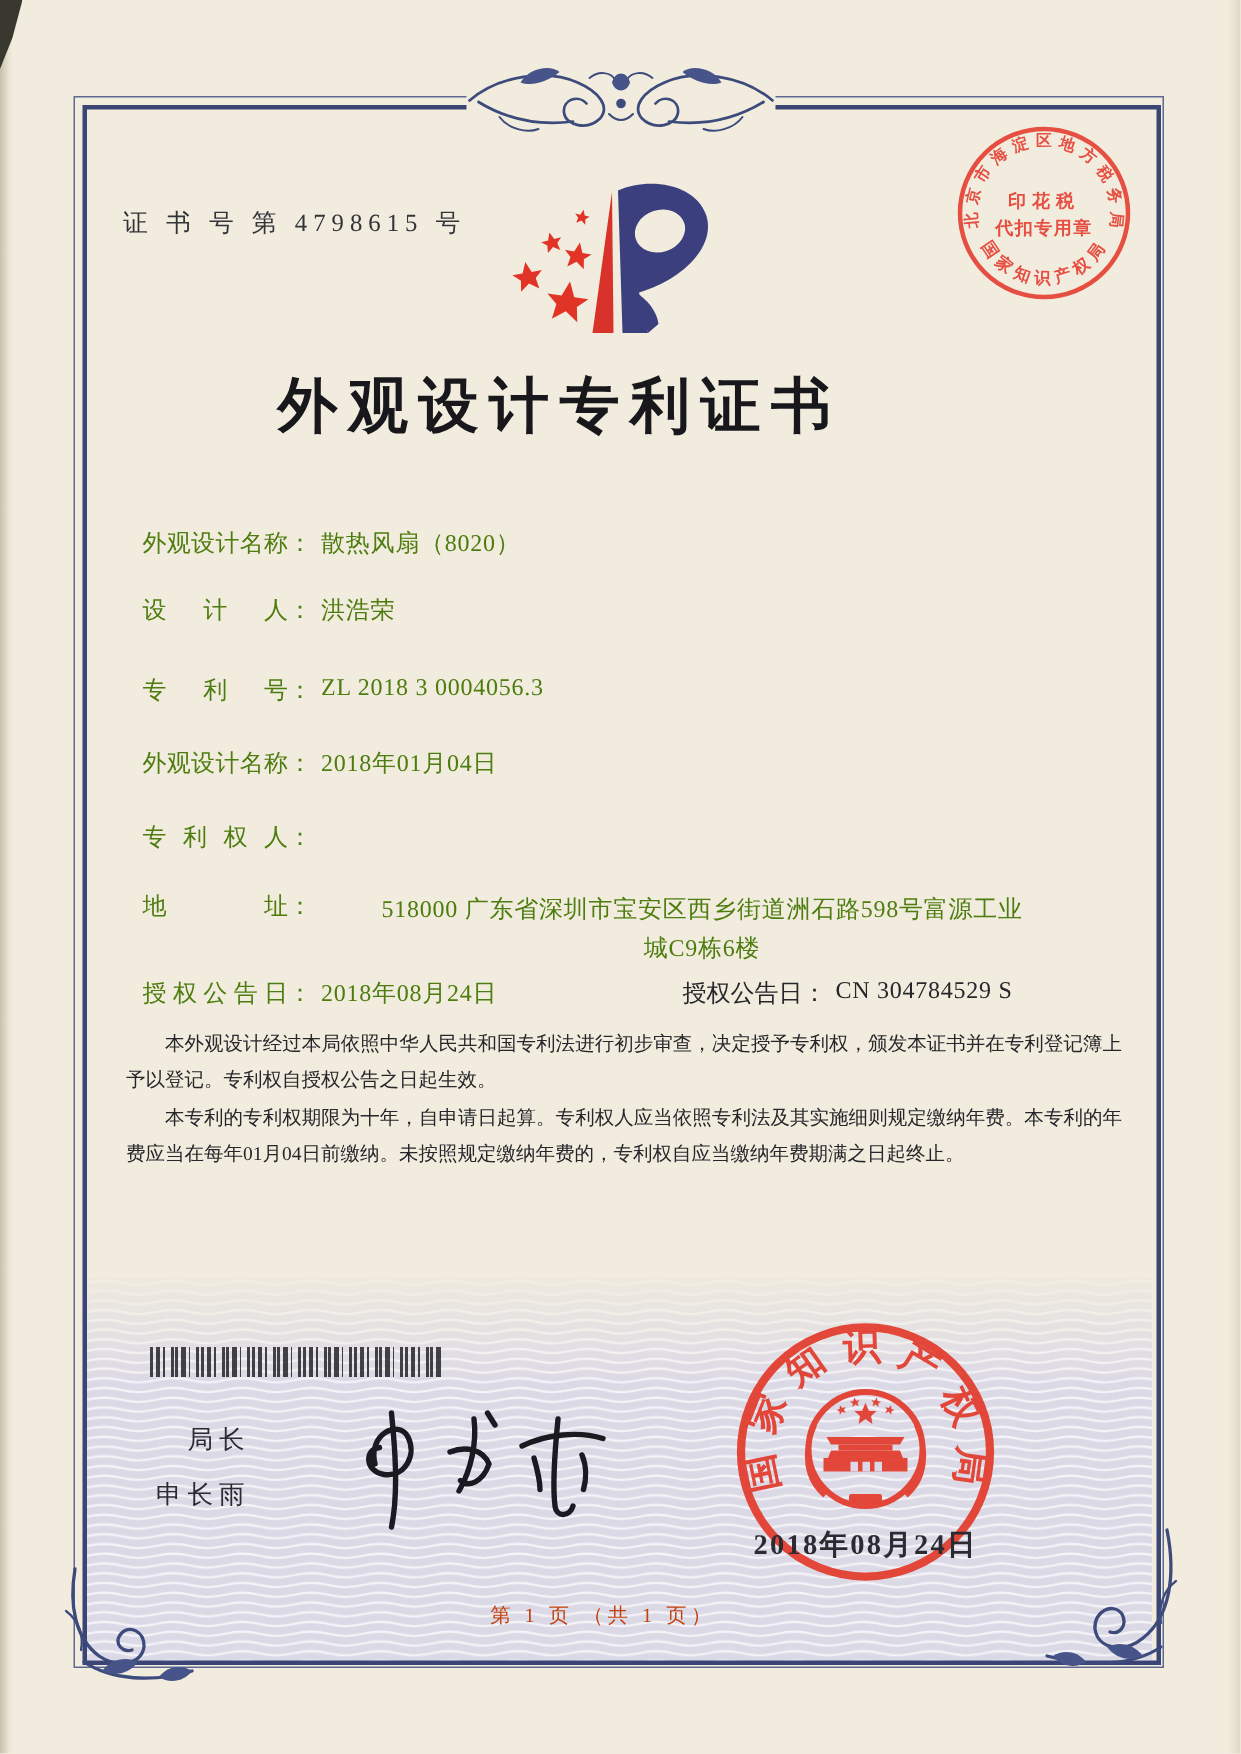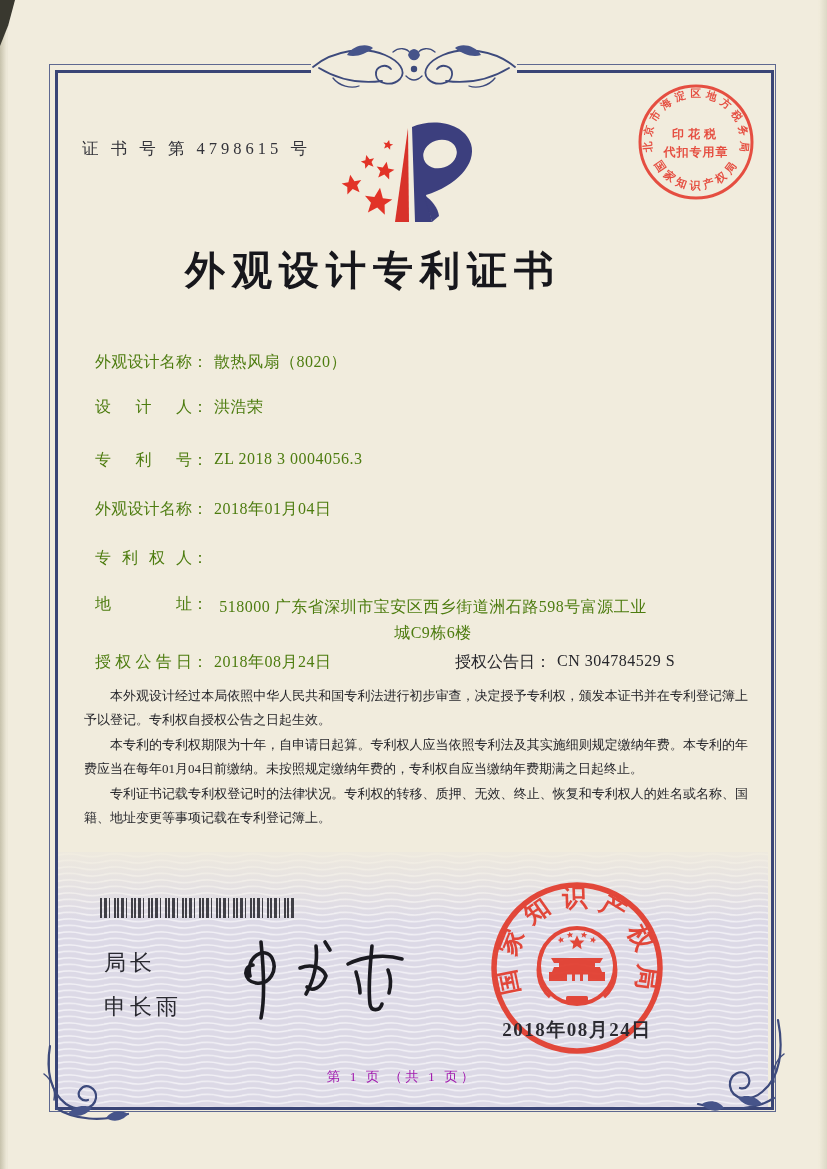--- a/index.html
+++ b/index.html
@@ -38,38 +38,38 @@
   .orn-bl{position:absolute;left:40px;top:1044px;}
   .orn-br{position:absolute;left:692px;top:1016px;}
 
   .title{position:absolute;left:0;top:243px;width:746px;text-align:center;
     font-size:40px;font-weight:bold;letter-spacing:7px;color:#17171c;}
 
   .frow{position:absolute;left:95px;font-size:16px;color:#4d7c0f;display:flex;align-items:flex-start;}
   .flabel{display:inline-block;width:97px;text-align:justify;text-align-last:justify;flex:none;}
   .fcolon{flex:none;margin-right:6px;}
   .fvalue{letter-spacing:.5px;text-align:center;}
-  .addr-val{width:438px;line-height:26px;}
+  .addr-val{width:438px;line-height:26px;margin-left:35px;}
   .frow2{position:absolute;font-size:16px;display:flex;}
 
   .paragraphs{position:absolute;left:84px;top:684px;width:664px;
     font-size:13px;line-height:24.4px;text-align:justify;color:#26262b;}
   .paragraphs p{margin:0;text-indent:2em;}
 
   .barcode{position:absolute;left:100px;top:898px;width:195px;height:20px;opacity:.85;
     background:repeating-linear-gradient(90deg,
       #23232a 0 2px,transparent 2px 4px,#23232a 4px 7px,transparent 7px 9px,
       #23232a 9px 10px,transparent 10px 14px,#23232a 14px 16px,transparent 16px 17px);}
 
-  .director{position:absolute;left:104px;top:948px;font-size:22px;letter-spacing:4px;color:#2a2a31;}
+  .director{position:absolute;left:104px;top:948px;font-size:17px;letter-spacing:4px;color:#2a2a31;text-align:right;}
   .director div{margin-bottom:14px;}
   .signature{position:absolute;left:230px;top:936px;}
 
   .footer{position:absolute;left:57px;top:1068px;width:690px;text-align:center;
-    font-size:13.5px;letter-spacing:3px;color:#a21caf;}
+    font-size:13.5px;letter-spacing:3px;color:#c2410c;}
 </style>
 </head>
 <body>
 
 <div class="edge-left"></div>
 <div class="edge-right"></div>
 <div class="edge-corner"></div>
 
 <svg class="wave-area" width="710" height="256">
   <defs>
@@ -196,21 +196,20 @@
 </div>
 <div class="frow2" style="top:652px;left:455px">
   <span>授权公告日</span>
     <span class="fcolon">：</span>
   <span class="fvalue">CN 304784529 S</span>
 </div>
 
 <div class="paragraphs">
   <p>本外观设计经过本局依照中华人民共和国专利法进行初步审查，决定授予专利权，颁发本证书并在专利登记簿上予以登记。专利权自授权公告之日起生效。</p>
   <p>本专利的专利权期限为十年，自申请日起算。专利权人应当依照专利法及其实施细则规定缴纳年费。本专利的年费应当在每年01月04日前缴纳。未按照规定缴纳年费的，专利权自应当缴纳年费期满之日起终止。</p>
-  <p>专利证书记载专利权登记时的法律状况。专利权的转移、质押、无效、终止、恢复和专利权人的姓名或名称、国籍、地址变更等事项记载在专利登记簿上。</p>
 </div>
 
 <div class="barcode"></div>
 
 <div class="director">
   <div>局长</div>
   <div>申长雨</div>
 </div>
 
 <svg class="signature" width="185" height="88" viewBox="0 0 185 88">

